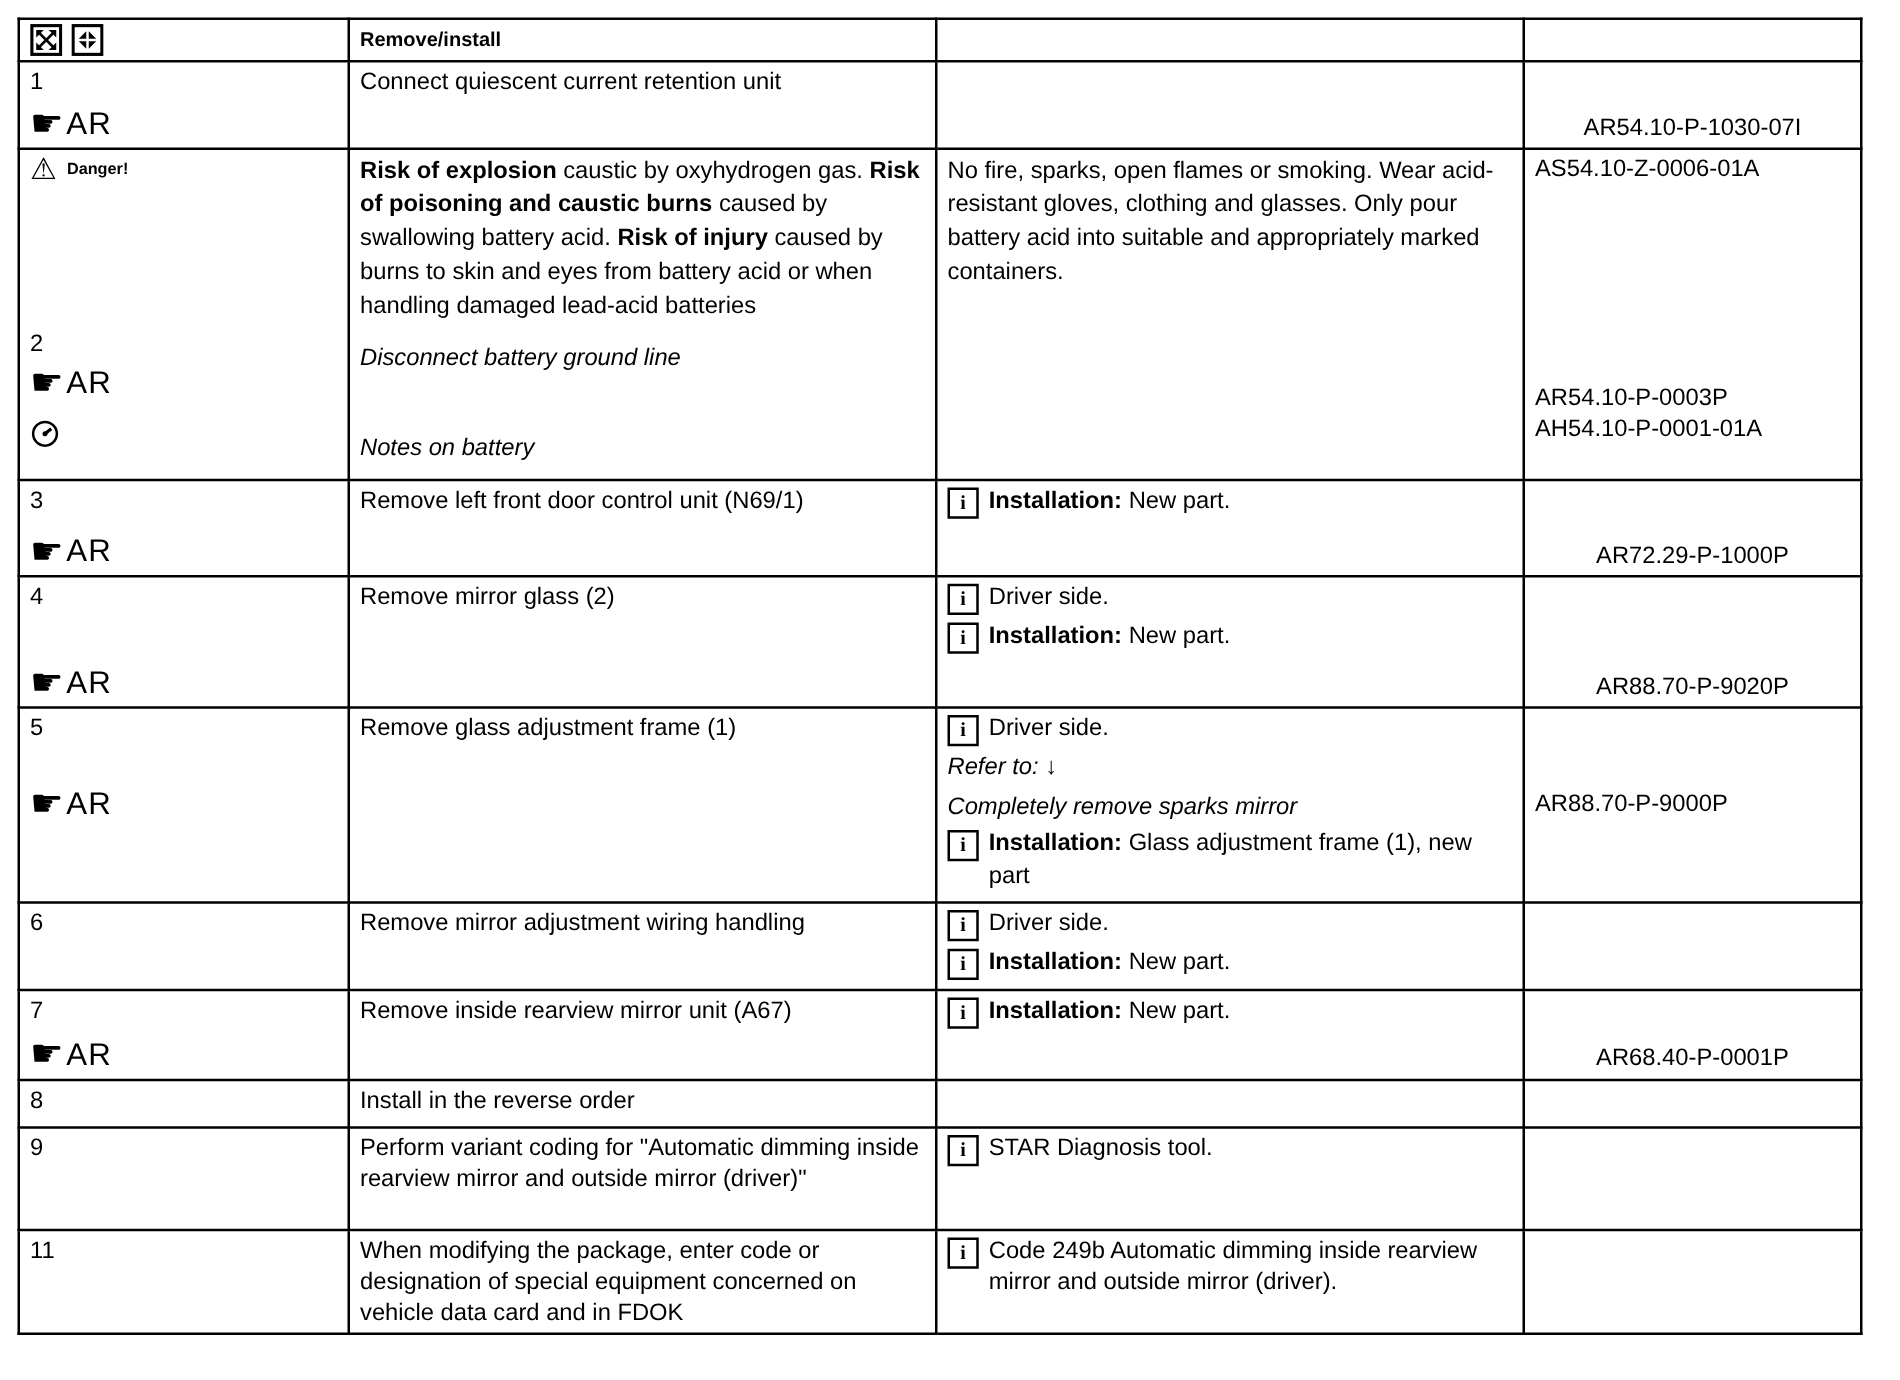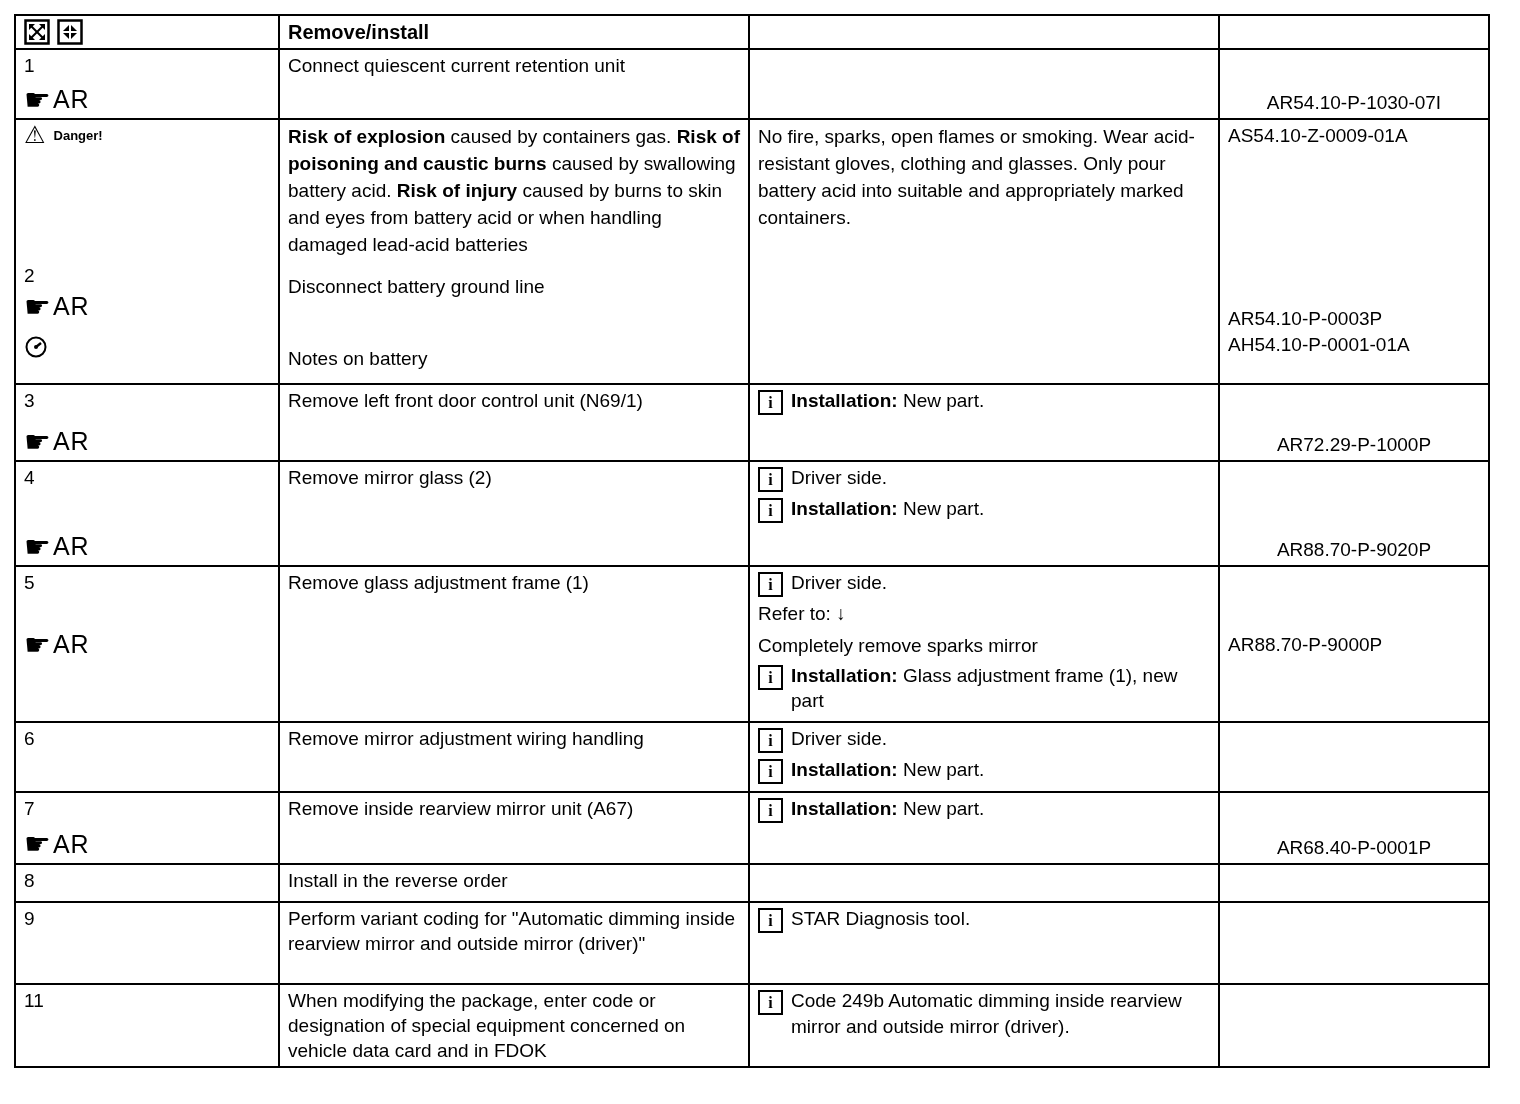--- a/index.html
+++ b/index.html
@@ -3,37 +3,37 @@
 <meta charset="utf-8">
 <style>
   html,body{margin:0;padding:0;background:#fff;color:#000;
     font-family:"Liberation Sans","DejaVu Sans",sans-serif;font-size:19px;}
   .page{width:1520px;height:1104px;background:#fff;overflow:hidden;}
   table{border-collapse:collapse;table-layout:fixed;margin:14px 0 0 14px;width:1474px;}
   td{border:2px solid #000;vertical-align:top;padding:3px 8px;position:relative;
      line-height:1.32;word-wrap:break-word;}
   td.vbottom{vertical-align:bottom;text-align:center;}
   td.vmiddle{vertical-align:middle;border-radius:31px;}
-  .hdr{font-weight:bold;font-size:20px;}
+  .hdr{font-weight:bold;font-size:16px;}
   .step-num{font-size:19px;}
   .ar-link{display:inline-flex;align-items:center;gap:2px;white-space:nowrap;}
   .ar-hand{font-size:30px;line-height:1;font-family:"DejaVu Sans",sans-serif;}
   .ar-text{font-weight:normal;font-size:25px;letter-spacing:1px;}
   .ar-abs-bottom{position:absolute;left:8px;bottom:2px;}
   .ar-abs-mid{position:absolute;left:8px;top:50%;transform:translateY(-50%);}
   .danger-line{display:flex;align-items:center;gap:8px;}
   .warn-glyph{font-size:24px;line-height:1;font-family:"DejaVu Sans",sans-serif;}
   .danger-text{font-weight:bold;font-size:13px;}
   .risk{line-height:27px;}
   .note-line{display:flex;align-items:flex-start;gap:8px;margin-bottom:4px;}
   .info-icon{flex:0 0 auto;display:inline-flex;width:21px;height:21px;border:2px solid #000;
     align-items:center;justify-content:center;font-weight:bold;font-size:16px;
     font-family:"Liberation Serif",serif;margin-top:2px;}
   .note-text{line-height:1.35;}
-  .plain-line{line-height:1.35;margin-bottom:2px;}
+  .plain-line{line-height:1.35;margin-bottom:2px;font-style:italic;}
   .doc-code{white-space:nowrap;}
   .circle-icon{display:inline-block;margin-top:12px;}
   .resize-icons{display:flex;gap:7px;align-items:center;}
   .mt{display:block;}
 </style>
 </head>
 <body>
 
 <div class="page">
 <table>
@@ -98,30 +98,30 @@
       <span class="mt circle-icon">
         <svg width="24" height="24" viewBox="0 0 24 24">
           <circle cx="12" cy="12" r="9.5" fill="none" stroke="#000" stroke-width="2"></circle>
           <path d="M12 12 L17 8" stroke="#000" stroke-width="2.5"></path>
           <circle cx="12" cy="12" r="2" fill="#000"></circle>
         </svg>
       </span>
     </td>
     <td>
       <div class="risk">
-        <b>Risk of explosion</b><span> caused by containers gas. </span><b>Risk of poisoning and caustic burns</b><span> caused by swallowing battery acid. </span><b>Risk of injury</b><span> caused by burns to skin and eyes from battery acid or when handling damaged lead-acid batteries</span>
+        <b>Risk of explosion</b><span> caustic by oxyhydrogen gas. </span><b>Risk of poisoning and caustic burns</b><span> caused by swallowing battery acid. </span><b>Risk of injury</b><span> caused by burns to skin and eyes from battery acid or when handling damaged lead-acid batteries</span>
       </div>
       <div class="plain-line" style="margin-top:16px">Disconnect battery ground line</div>
       <div class="plain-line" style="margin-top:46px">Notes on battery</div>
     </td>
     <td>
       <div class="risk">No fire, sparks, open flames or smoking. Wear acid-resistant gloves, clothing and glasses. Only pour battery acid into suitable and appropriately marked containers.</div>
     </td>
     <td>
-      <div class="doc-code">AS54.10-Z-0009-01A</div>
+      <div class="doc-code">AS54.10-Z-0006-01A</div>
       <div class="doc-code" style="margin-top:158px">AR54.10-P-0003P</div>
       <div class="doc-code" style="margin-top:0">AH54.10-P-0001-01A</div>
     </td>
   </tr>
 
   <tr style="height:77px">
     <td>
       <span class="step-num">3</span>
       <span class="ar-link ar-abs-bottom">
         <span class="ar-hand">☛</span>

